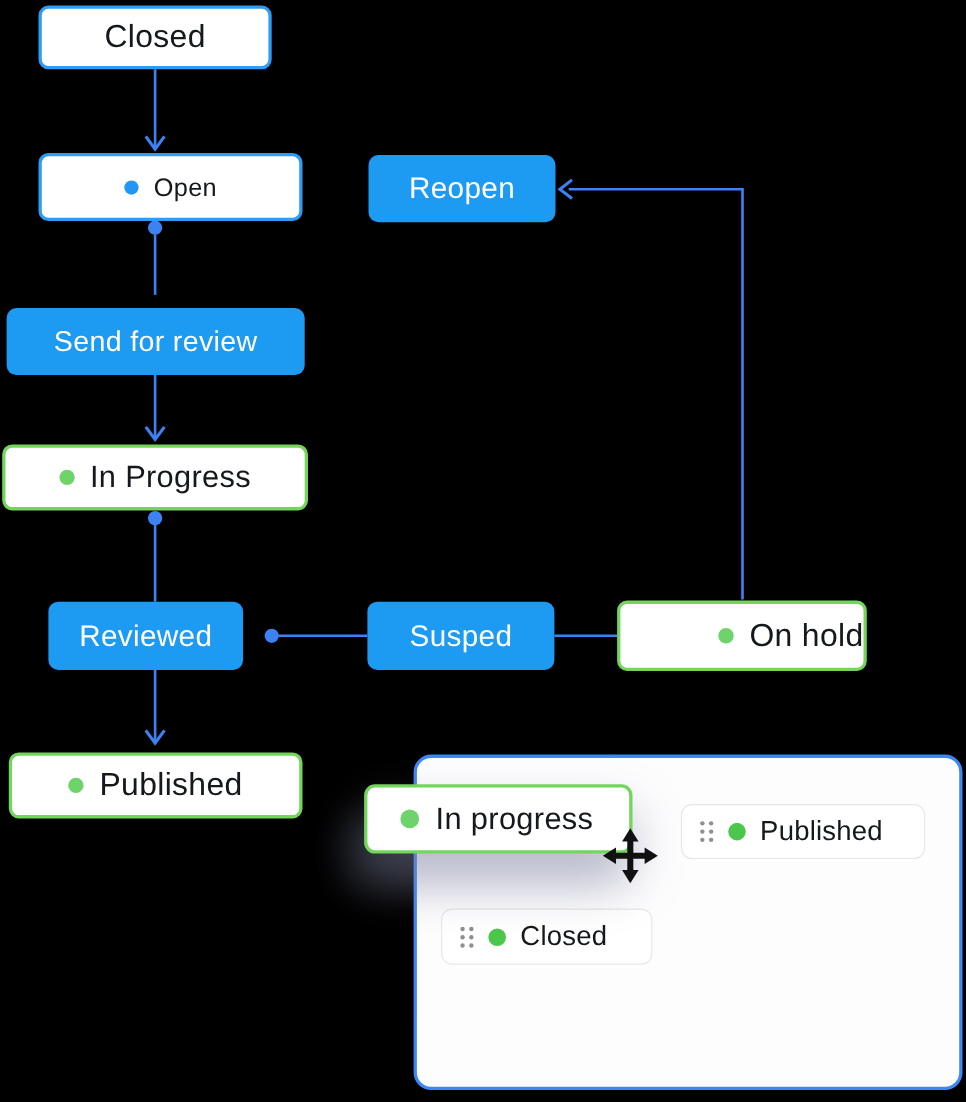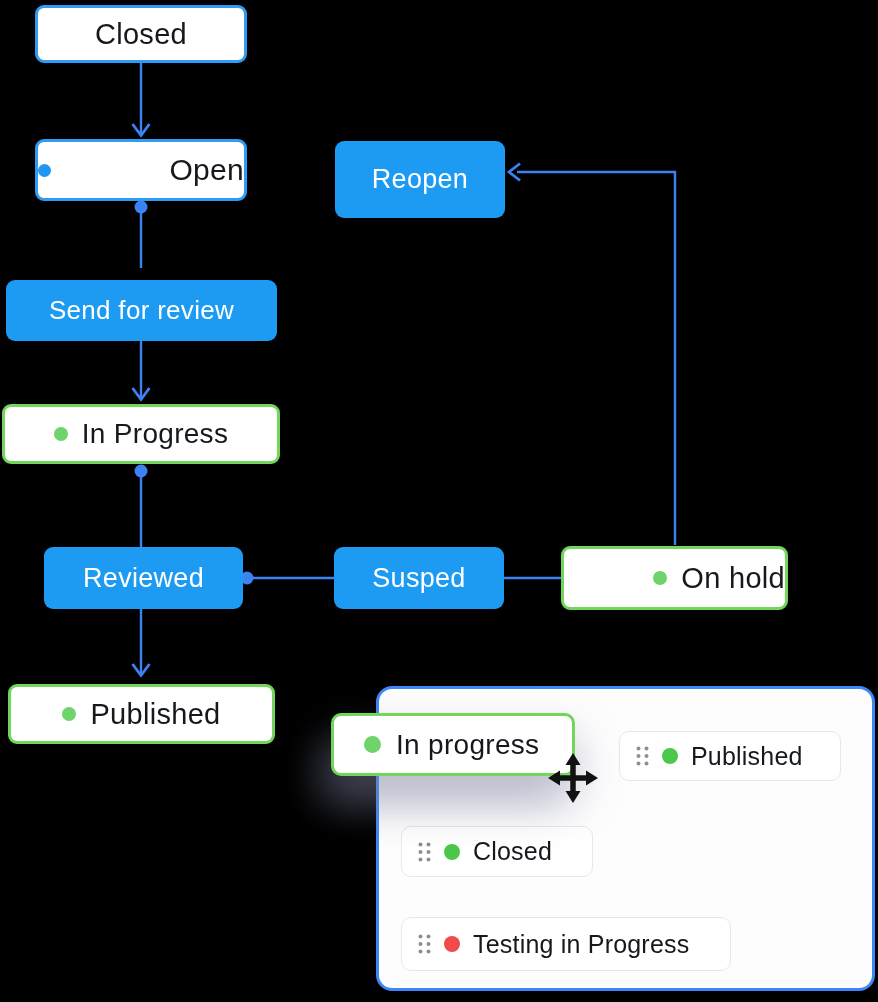--- a/index.html
+++ b/index.html
@@ -57,48 +57,48 @@
     <path class="edge" d="M253,578 H334"></path>
     <path class="edge" d="M504,578 H561"></path>
     <path class="edge" d="M675,545 V172 H517"></path>
     <path class="chev" d="M520,163.5 L509,172 L520,180.5"></path>
   </svg>
 
   <div class="node outline-blue" style="left:35px;top:5px;width:212px;height:58px;font-size:29px;">
     <span class="node-label">Closed</span>
   </div>
 
-  <div class="node outline-blue" style="left:35px;top:139px;width:212px;height:62px;font-size:30px;justify-content:space-between;">
+  <div class="node outline-blue" style="left:35px;top:139px;width:240px;height:62px;font-size:23px;">
     <span class="dot" style="width: 13px; height: 13px; background-color: rgb(33, 150, 243);"></span>
     <span class="node-label">Open</span>
   </div>
 
   <div class="node filled" style="left:6px;top:280px;width:271px;height:61px;font-size:26px;">
     <span class="node-label">Send for review</span>
   </div>
 
   <div class="node outline-green" style="left:2px;top:404px;width:278px;height:60px;font-size:28px;">
     <span class="dot" style="width: 14px; height: 14px; background-color: rgb(110, 211, 107);"></span>
     <span class="node-label">In Progress</span>
   </div>
 
-  <div class="node filled" style="left:44px;top:547px;width:199px;height:62px;font-size:27px;">
+  <div class="node filled" style="left:44px;top:547px;width:177px;height:62px;font-size:27px;">
     <span class="node-label">Reviewed</span>
   </div>
 
   <div class="node filled" style="left:334px;top:547px;width:170px;height:62px;font-size:27px;justify-content:center;">
     <span class="node-label">Susped</span>
   </div>
 
   <div class="node outline-green" style="left:561px;top:546px;width:227px;height:64px;font-size:29px;justify-content:flex-end;">
     <span class="dot" style="width: 14px; height: 14px; background-color: rgb(110, 211, 107);"></span>
     <span class="node-label">On hold</span>
   </div>
 
-  <div class="node filled" style="left:335px;top:141px;width:170px;height:77px;font-size:27px;">
+  <div class="node filled" style="left:335px;top:141px;width:170px;height:61px;font-size:27px;">
     <span class="node-label">Reopen</span>
   </div>
 
   <div class="node outline-green" style="left:8px;top:684px;width:267px;height:60px;font-size:29px;">
     <span class="dot" style="width: 14px; height: 14px; background-color: rgb(110, 211, 107);"></span>
     <span class="node-label">Published</span>
   </div>
 
   <div class="panel">
 
@@ -122,32 +122,20 @@
         <circle cx="2.5" cy="10" r="2"></circle>
           <circle cx="10.5" cy="10" r="2"></circle>
         <circle cx="2.5" cy="17.5" r="2"></circle>
           <circle cx="10.5" cy="17.5" r="2"></circle>
       </svg>
       <span class="dot" style="background-color: rgb(75, 200, 75);"></span>
       <span>Closed</span>
     </div>
 
 
-    <div class="status-item" style="left:22px;top:228px;width:330px;height:54px;">
-      <svg class="handle" width="13" height="20" viewBox="0 0 13 20">
-        <circle cx="2.5" cy="2.5" r="2"></circle>
-          <circle cx="10.5" cy="2.5" r="2"></circle>
-        <circle cx="2.5" cy="10" r="2"></circle>
-          <circle cx="10.5" cy="10" r="2"></circle>
-        <circle cx="2.5" cy="17.5" r="2"></circle>
-          <circle cx="10.5" cy="17.5" r="2"></circle>
-      </svg>
-      <span class="dot" style="background-color: rgb(239, 75, 75);"></span>
-      <span>Testing in Progress</span>
-    </div>
 
   </div>
 
   <div class="chip">
     <span class="dot" style="background-color: rgb(110, 211, 107);"></span>
     <span>In progress</span>
   </div>
 
   <svg class="move-icon" width="52" height="52" viewBox="-26 -26 52 52">
     <g stroke="#111" stroke-width="5.5" fill="#111">

